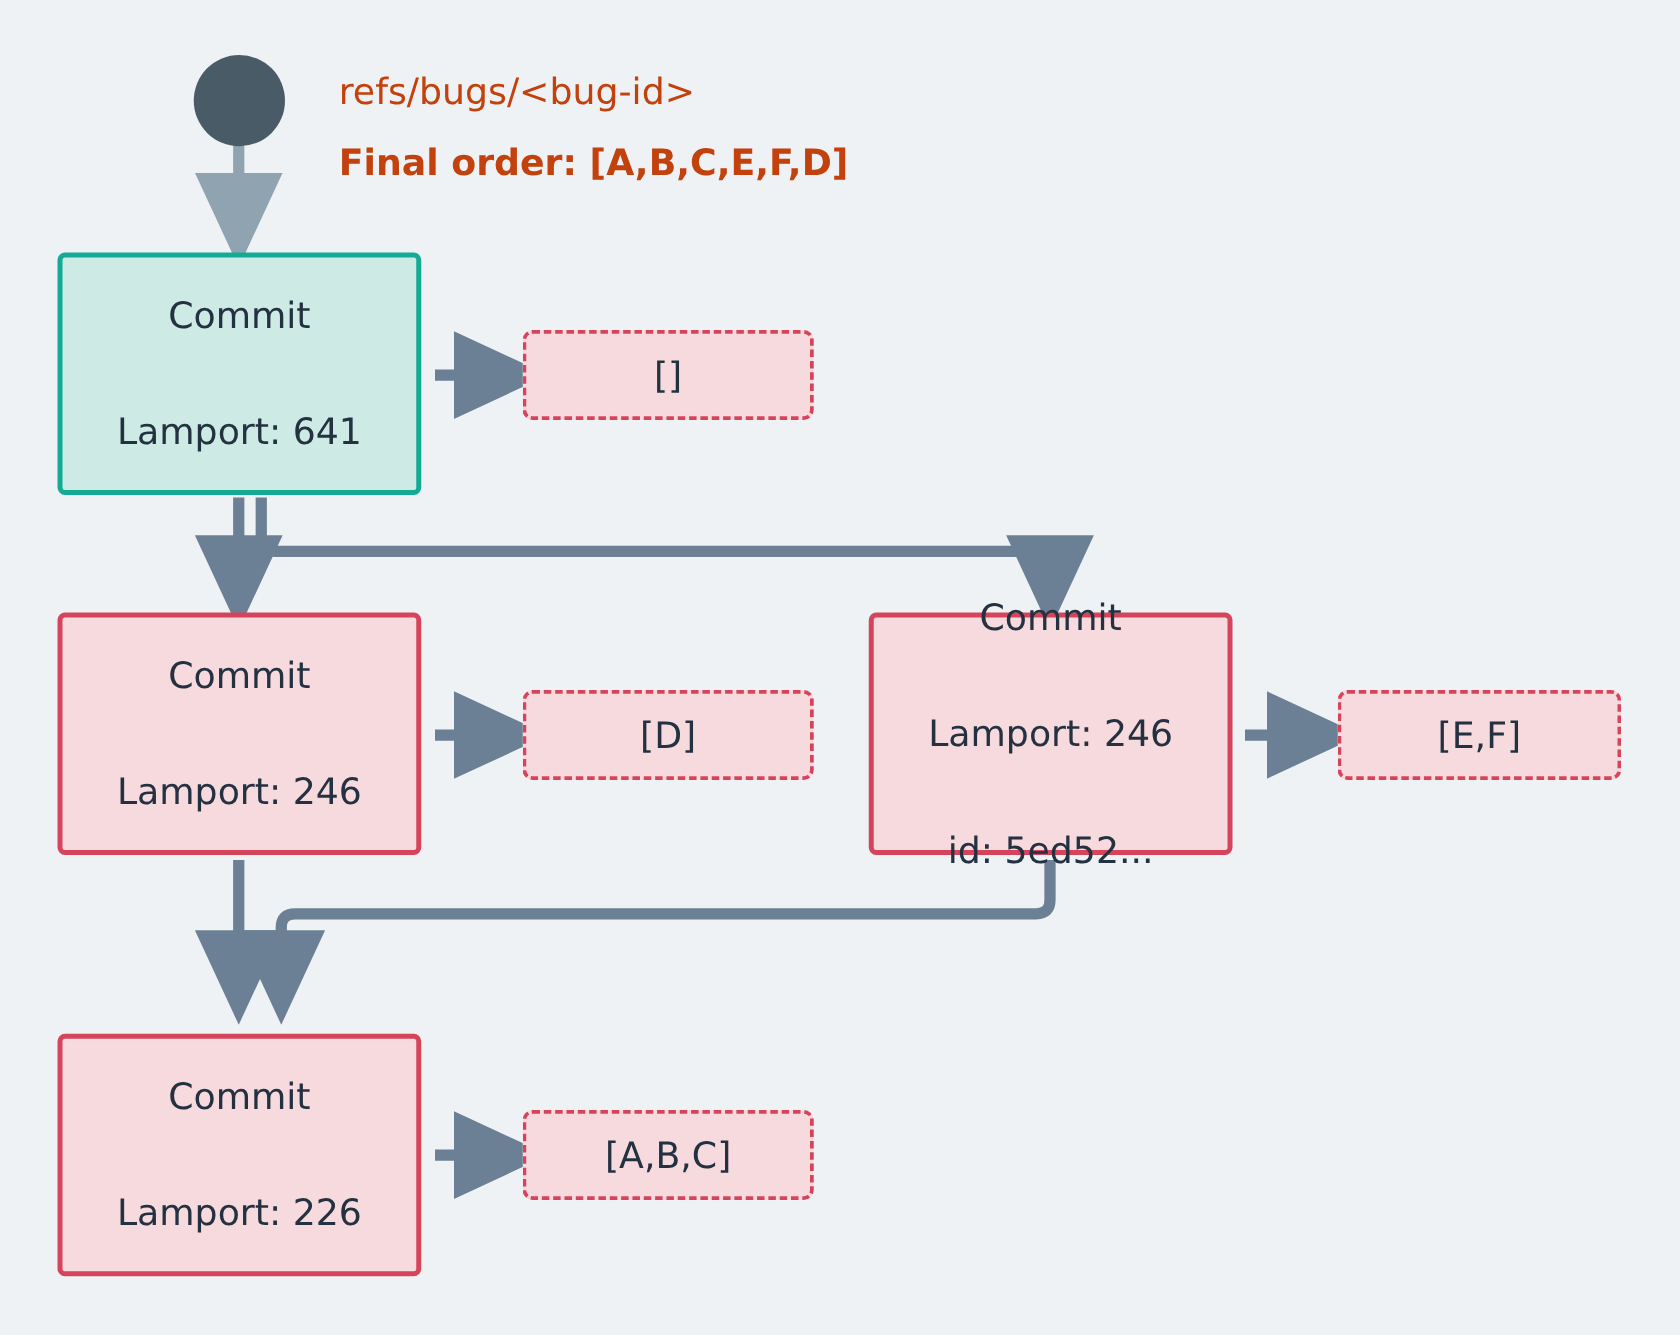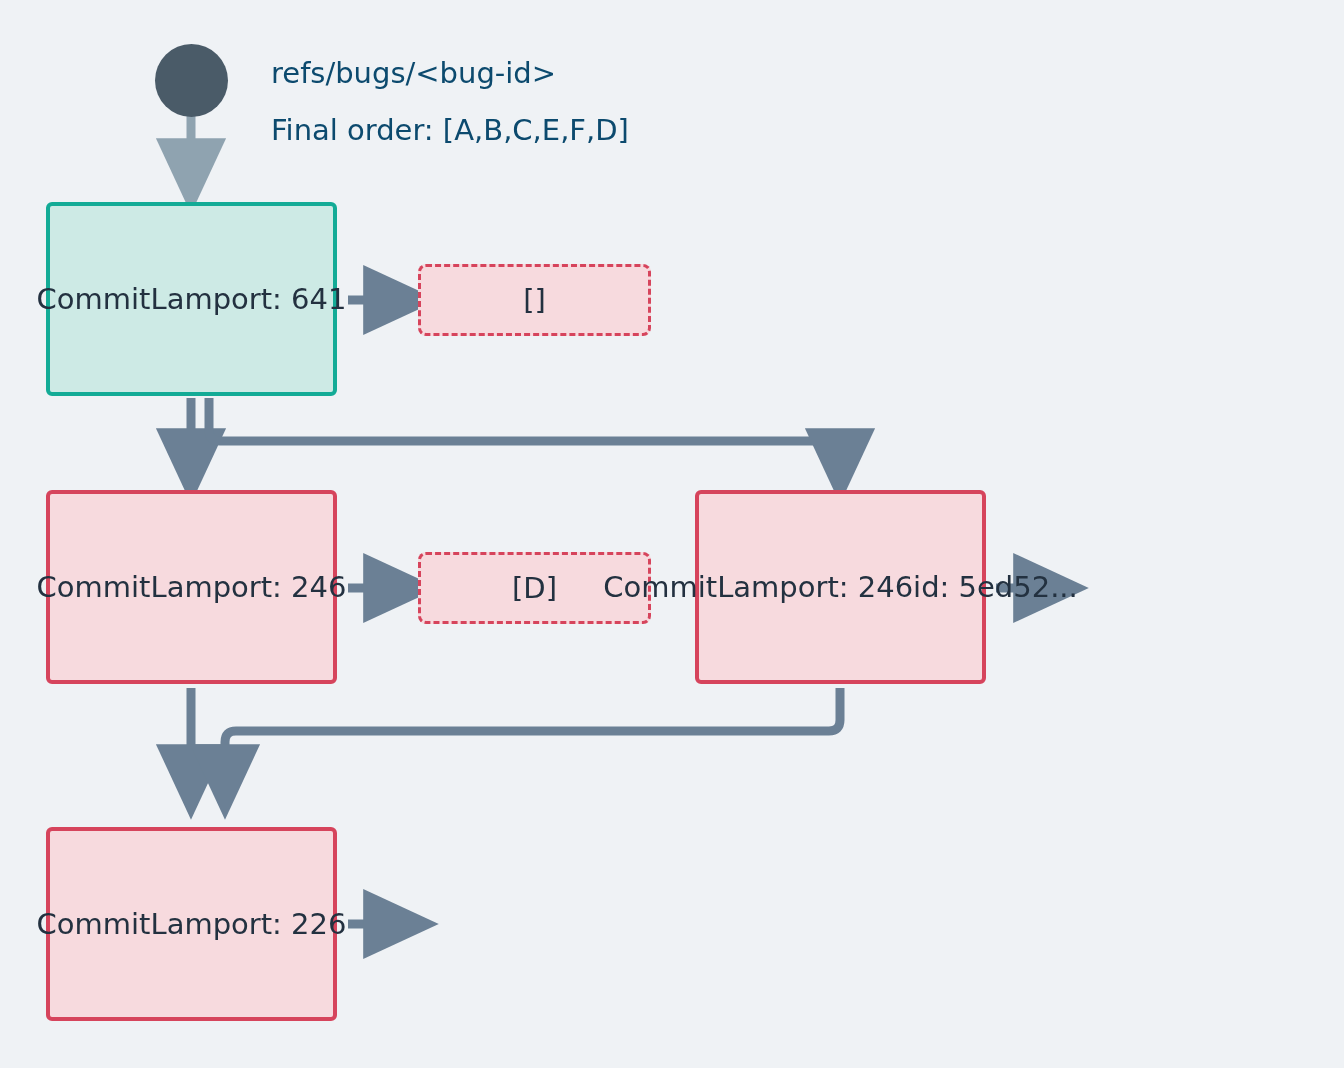--- a/index.html
+++ b/index.html
@@ -22,23 +22,24 @@
     position: absolute;
     left: 0;
     top: 0;
     width: 1344px;
     height: 1068px;
   }
   .node {
     position: absolute;
     box-sizing: border-box;
     display: flex;
-    flex-direction: row;
+    flex-direction: column;
     align-items: center;
     justify-content: center;
+    gap: 44px;
   }
   .commit-node {
     border-radius: 6px;
     border-width: 4px;
     border-style: solid;
   }
   .commit-node.teal {
     background: #cdeae5;
     border-color: #13ab96;
   }
@@ -67,28 +68,28 @@
     white-space: nowrap;
   }
   .start-dot {
     position: absolute;
     border-radius: 50%;
     background: #4a5b68;
   }
   .header-text {
     position: absolute;
     white-space: nowrap;
-    color: #0c4a6e;
+    color: #c2410c;
   }
   .header-ref {
     font-size: 29px;
   }
   .header-order {
     font-size: 29px;
-    font-weight: normal;
+    font-weight: bold;
   }
 </style>
 </head>
 <body>
 
 <div id="stage">
 
   <svg id="edges" viewBox="0 0 1344 1068" xmlns="http://www.w3.org/2000/svg">
     <defs>
       <marker id="ah" markerWidth="9" markerHeight="9" refX="4.2" refY="4.5" orient="auto" markerUnits="strokeWidth">
@@ -141,20 +142,26 @@
   <div class="node payload-node" style="left:418px; top:552px; width:233px; height:72px;">
     <div class="payload-label">[D]</div>
   </div>
 
   <div class="node commit-node pink" style="left:695px; top:490px; width:291px; height:194px;">
     <div class="commit-line">Commit</div>
     <div class="commit-line">Lamport: 246</div>
     <div class="commit-line">id: 5ed52...</div>
   </div>
 
+  <div class="node payload-node" style="left:1070px; top:552px; width:227px; height:72px;">
+    <div class="payload-label">[E,F]</div>
+  </div>
 
   <div class="node commit-node pink" style="left:46px; top:827px; width:291px; height:194px;">
     <div class="commit-line">Commit</div>
     <div class="commit-line">Lamport: 226</div>
   </div>
 
+  <div class="node payload-node" style="left:418px; top:888px; width:233px; height:72px;">
+    <div class="payload-label">[A,B,C]</div>
+  </div>
 
 </div>
 
 </body></html>

